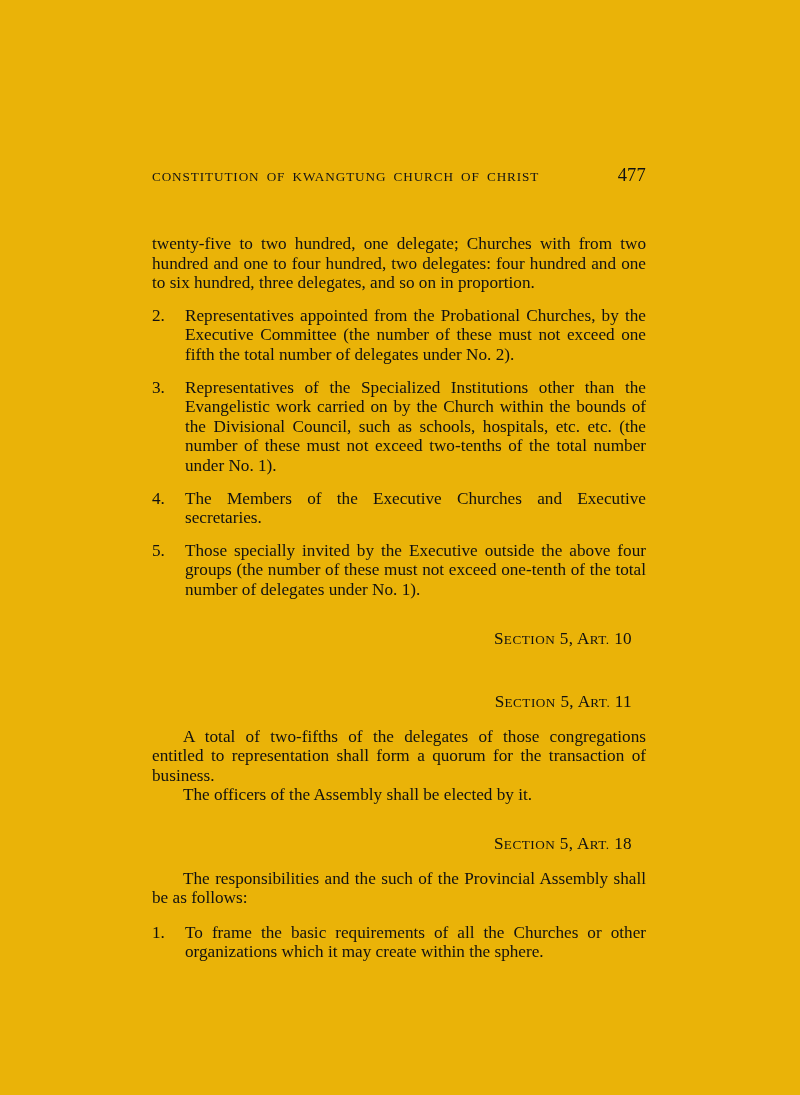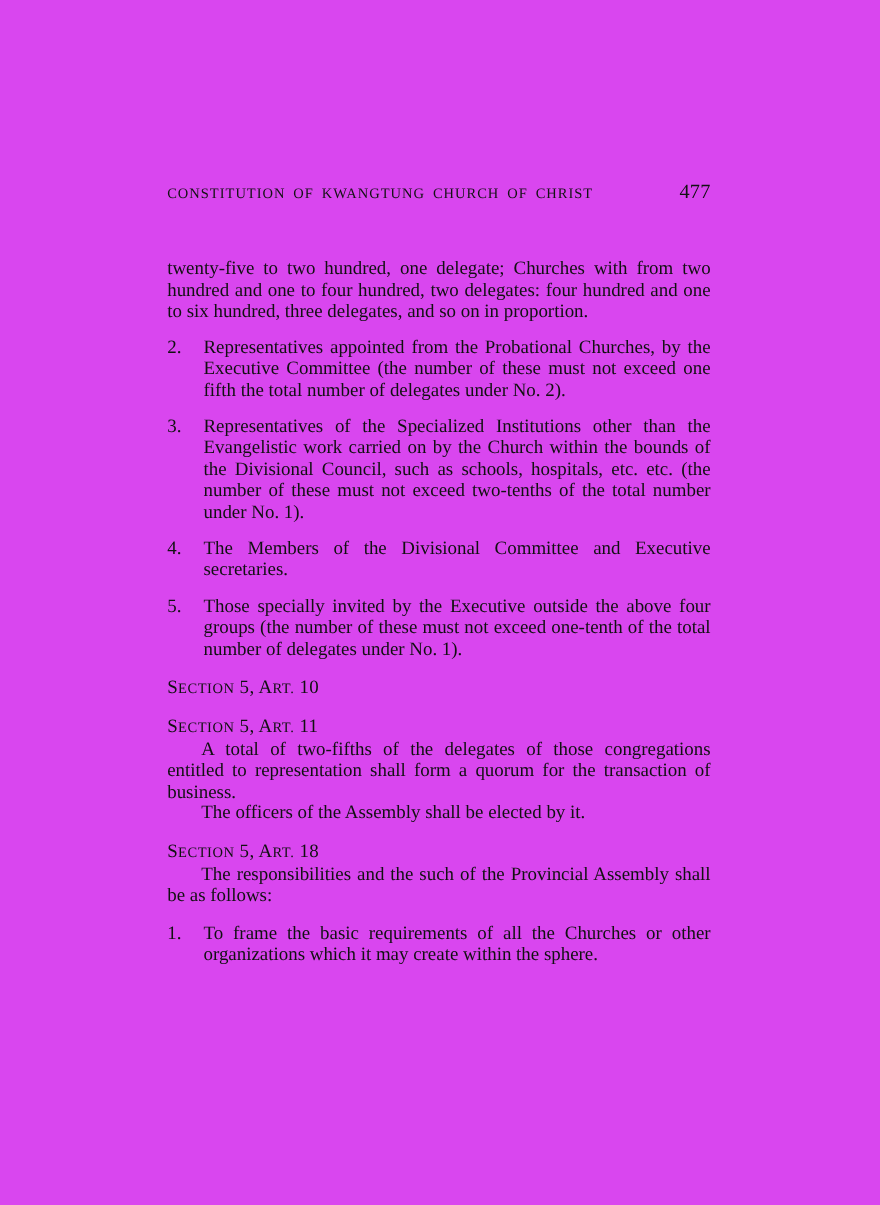--- a/index.html
+++ b/index.html
@@ -10,21 +10,21 @@
   }
   body {
     font-family: "Liberation Serif", "DejaVu Serif", serif;
     color: #111111;
   }
 
   .page {
     position: relative;
     width: 800px;
     height: 1095px;
-    background: #d946ef;
+    background: #eab308;
     overflow: hidden;
     box-sizing: border-box;
   }
 
   
   .running-head {
     position: absolute;
     left: 152px;
     top: 145px;
     width: 494px;
@@ -101,24 +101,25 @@
     color: #111111;
   }
   .numitem .itemtext {
     display: block;
   }
 
   
   .section-head {
     font-size: 17.2px;
     line-height: 19.6px;
-    margin: 0;
+    margin: 14px;
     color: #111111;
     white-space: nowrap;
     letter-spacing: 0.3px;
+    text-align: right;
   }
   
   .smallcap-word {
     display: inline;
   }
   .smallcap-word .cap {
     font-size: 17.2px;
   }
   .smallcap-word .rest {
     font-size: 13.2px;
@@ -147,21 +148,21 @@
       <li class="numitem">
         <span class="marker">2.</span>
         <span class="itemtext">Representatives appointed from the Probational Churches, by the Executive Committee (the number of these must not exceed one fifth the total number of delegates under No. 2).</span>
       </li>
       <li class="numitem">
         <span class="marker">3.</span>
         <span class="itemtext">Representatives of the Specialized Institutions other than the Evangelistic work carried on by the Church within the bounds of the Divisional Council, such as schools, hospitals, etc. etc. (the number of these must not exceed two-tenths of the total number under No. 1).</span>
       </li>
       <li class="numitem">
         <span class="marker">4.</span>
-        <span class="itemtext">The Members of the Divisional Committee and Executive secretaries.</span>
+        <span class="itemtext">The Members of the Executive Churches and Executive secretaries.</span>
       </li>
       <li class="numitem">
         <span class="marker">5.</span>
         <span class="itemtext">Those specially invited by the Executive outside the above four groups (the number of these must not exceed one-tenth of the total number of delegates under No. 1).</span>
       </li>
     </ol>
 
     <div class="gap-lg"></div>
 
     <p class="section-head">

